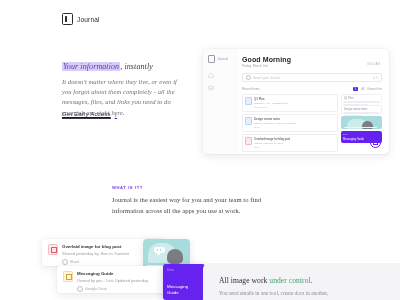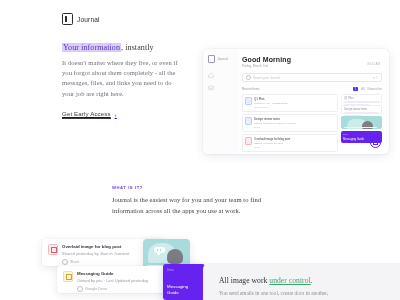--- a/index.html
+++ b/index.html
@@ -17,21 +17,21 @@
     width:9px;height:10px;border:1px solid #2b2b33;border-radius:1.5px;
     position:relative;flex:none;background:#fff;
   }
   .logo-mark:before{
     content:"";position:absolute;left:1.5px;top:1.5px;width:2px;height:6px;
     background:#2b2b33;border-radius:.5px;
   }
   .logo-text{font-size:6.5px;color:#2b2b33;letter-spacing:.2px;font-family:"Liberation Sans",sans-serif;}
 
   
-  .hero{position:absolute;left:62px;top:42px;width:122px;}
+  .hero{position:absolute;left:62px;top:61px;width:122px;font-style:italic;}
   .hero h1{
     margin:0 0 5px 0;font-size:8px;font-weight:400;color:#3a3a44;
     letter-spacing:.1px;line-height:11px;
   }
   .hl{
     background:#d8cdf4;color:#5b32c9;padding:0 1px;
     box-decoration-break:clone;-webkit-box-decoration-break:clone;
   }
   .hero p{
     margin:0;font-size:6.6px;line-height:10.2px;color:#6f6f7a;letter-spacing:.05px;
@@ -163,21 +163,21 @@
   }
   .purplepanel .pp-top{font-size:3px;color:#bda5ff;font-family:"Liberation Sans",sans-serif;}
   .purplepanel .pp-t{font-size:4.4px;color:#fff;font-family:"Liberation Sans",sans-serif;margin-top:auto;line-height:6px;}
 
   
   .brpanel{
     position:absolute;left:203px;top:263px;width:205px;height:42px;
     background:#f4f4f6;border-radius:6px 0 0 0;padding:13px 0 0 16px;box-sizing:border-box;
   }
   .brpanel h2{margin:0 0 4px 0;font-size:7.6px;font-weight:400;color:#2e2e38;letter-spacing:.05px;}
-  .hl-green{color:#3ea66b;text-decoration:underline;}
+  .hl-green{color:#3ea66b;}
   .brpanel p{margin:0;font-size:5.2px;color:#8b8b96;line-height:8px;letter-spacing:.05px;}
 </style>
 </head>
 <body>
 
 <div class="page">
 
   <div class="nav">
     <div class="logo-mark"></div>
     <div class="logo-text">Journal</div>

